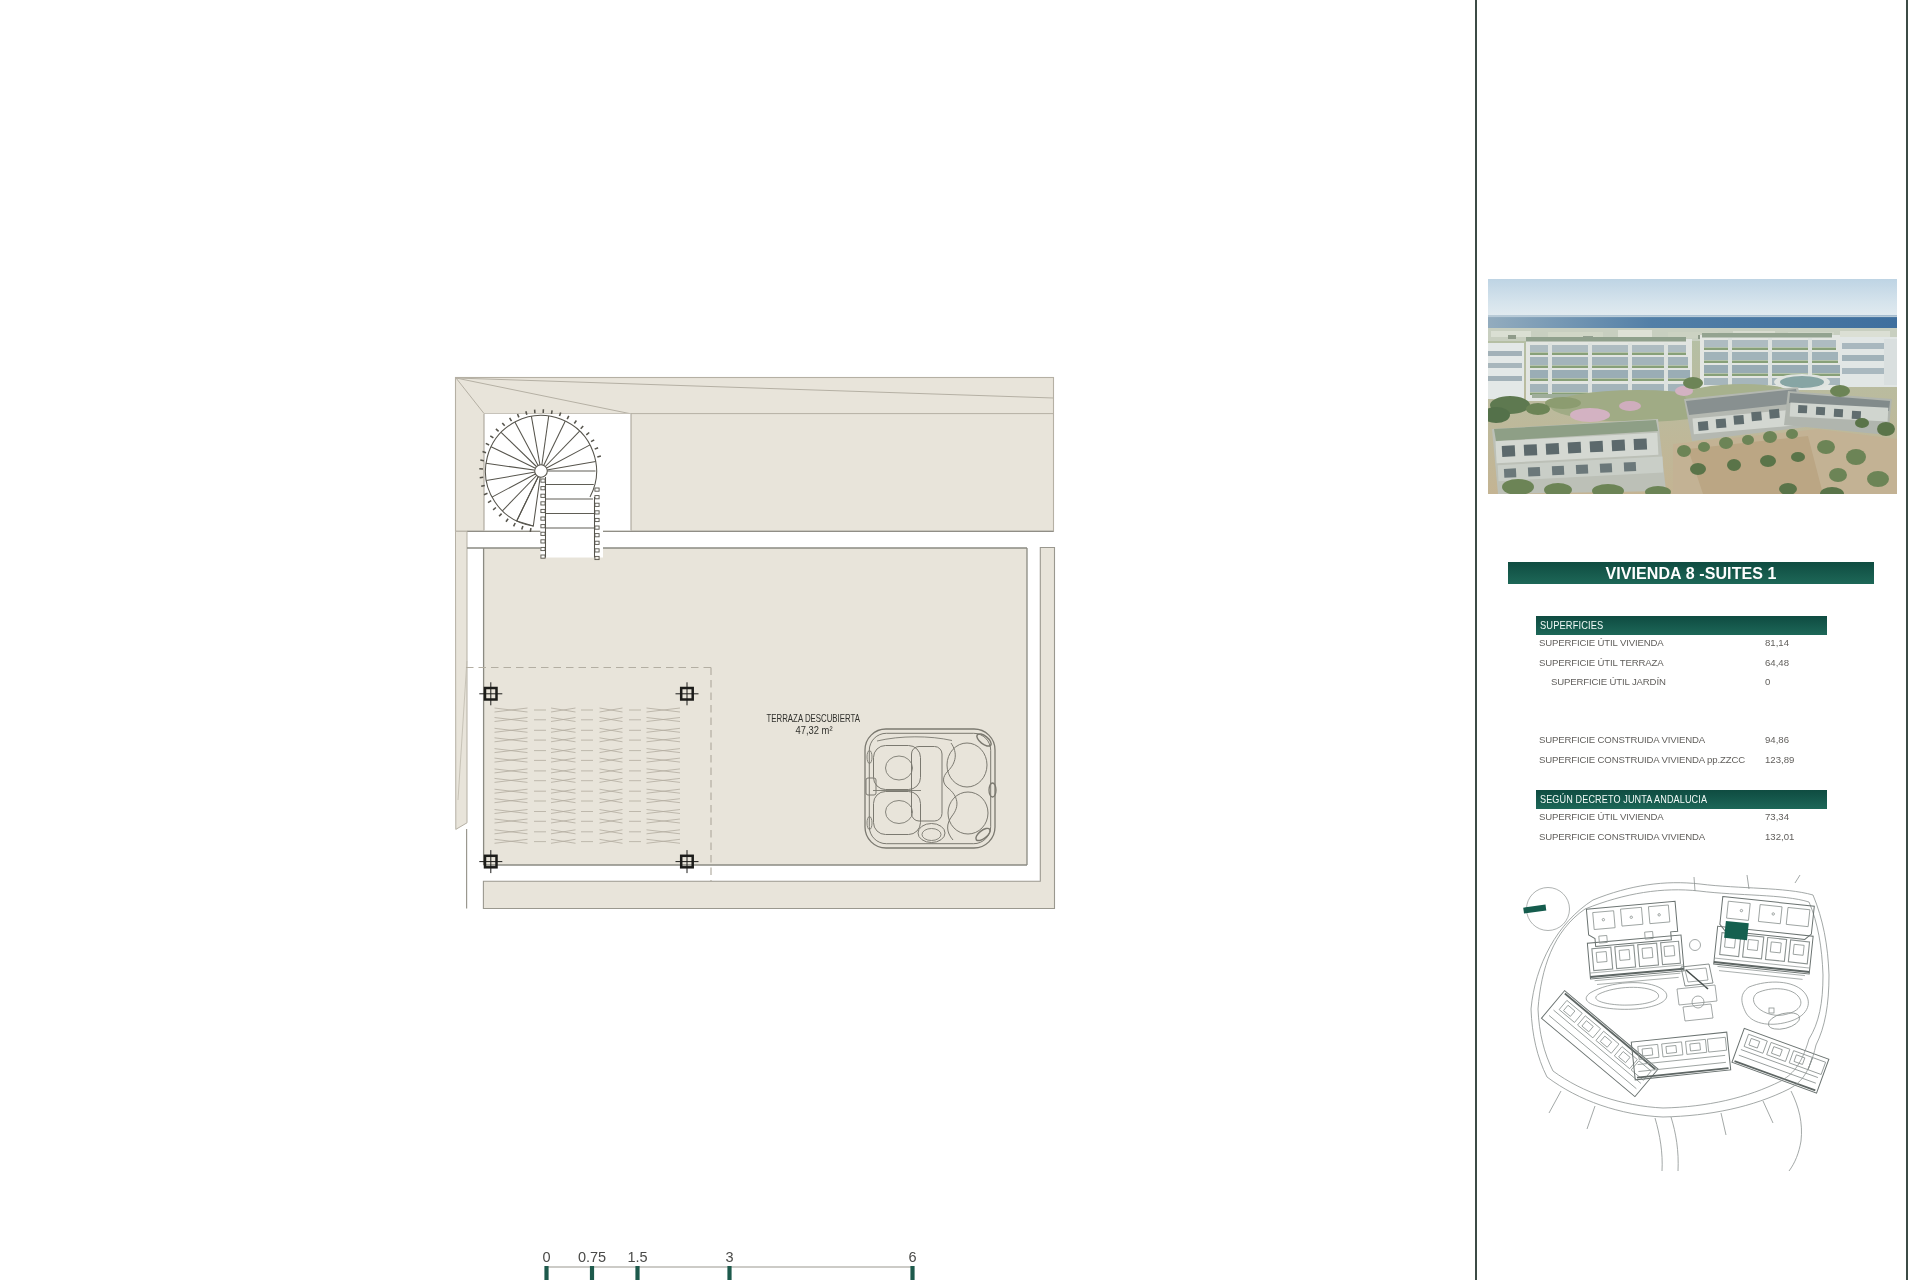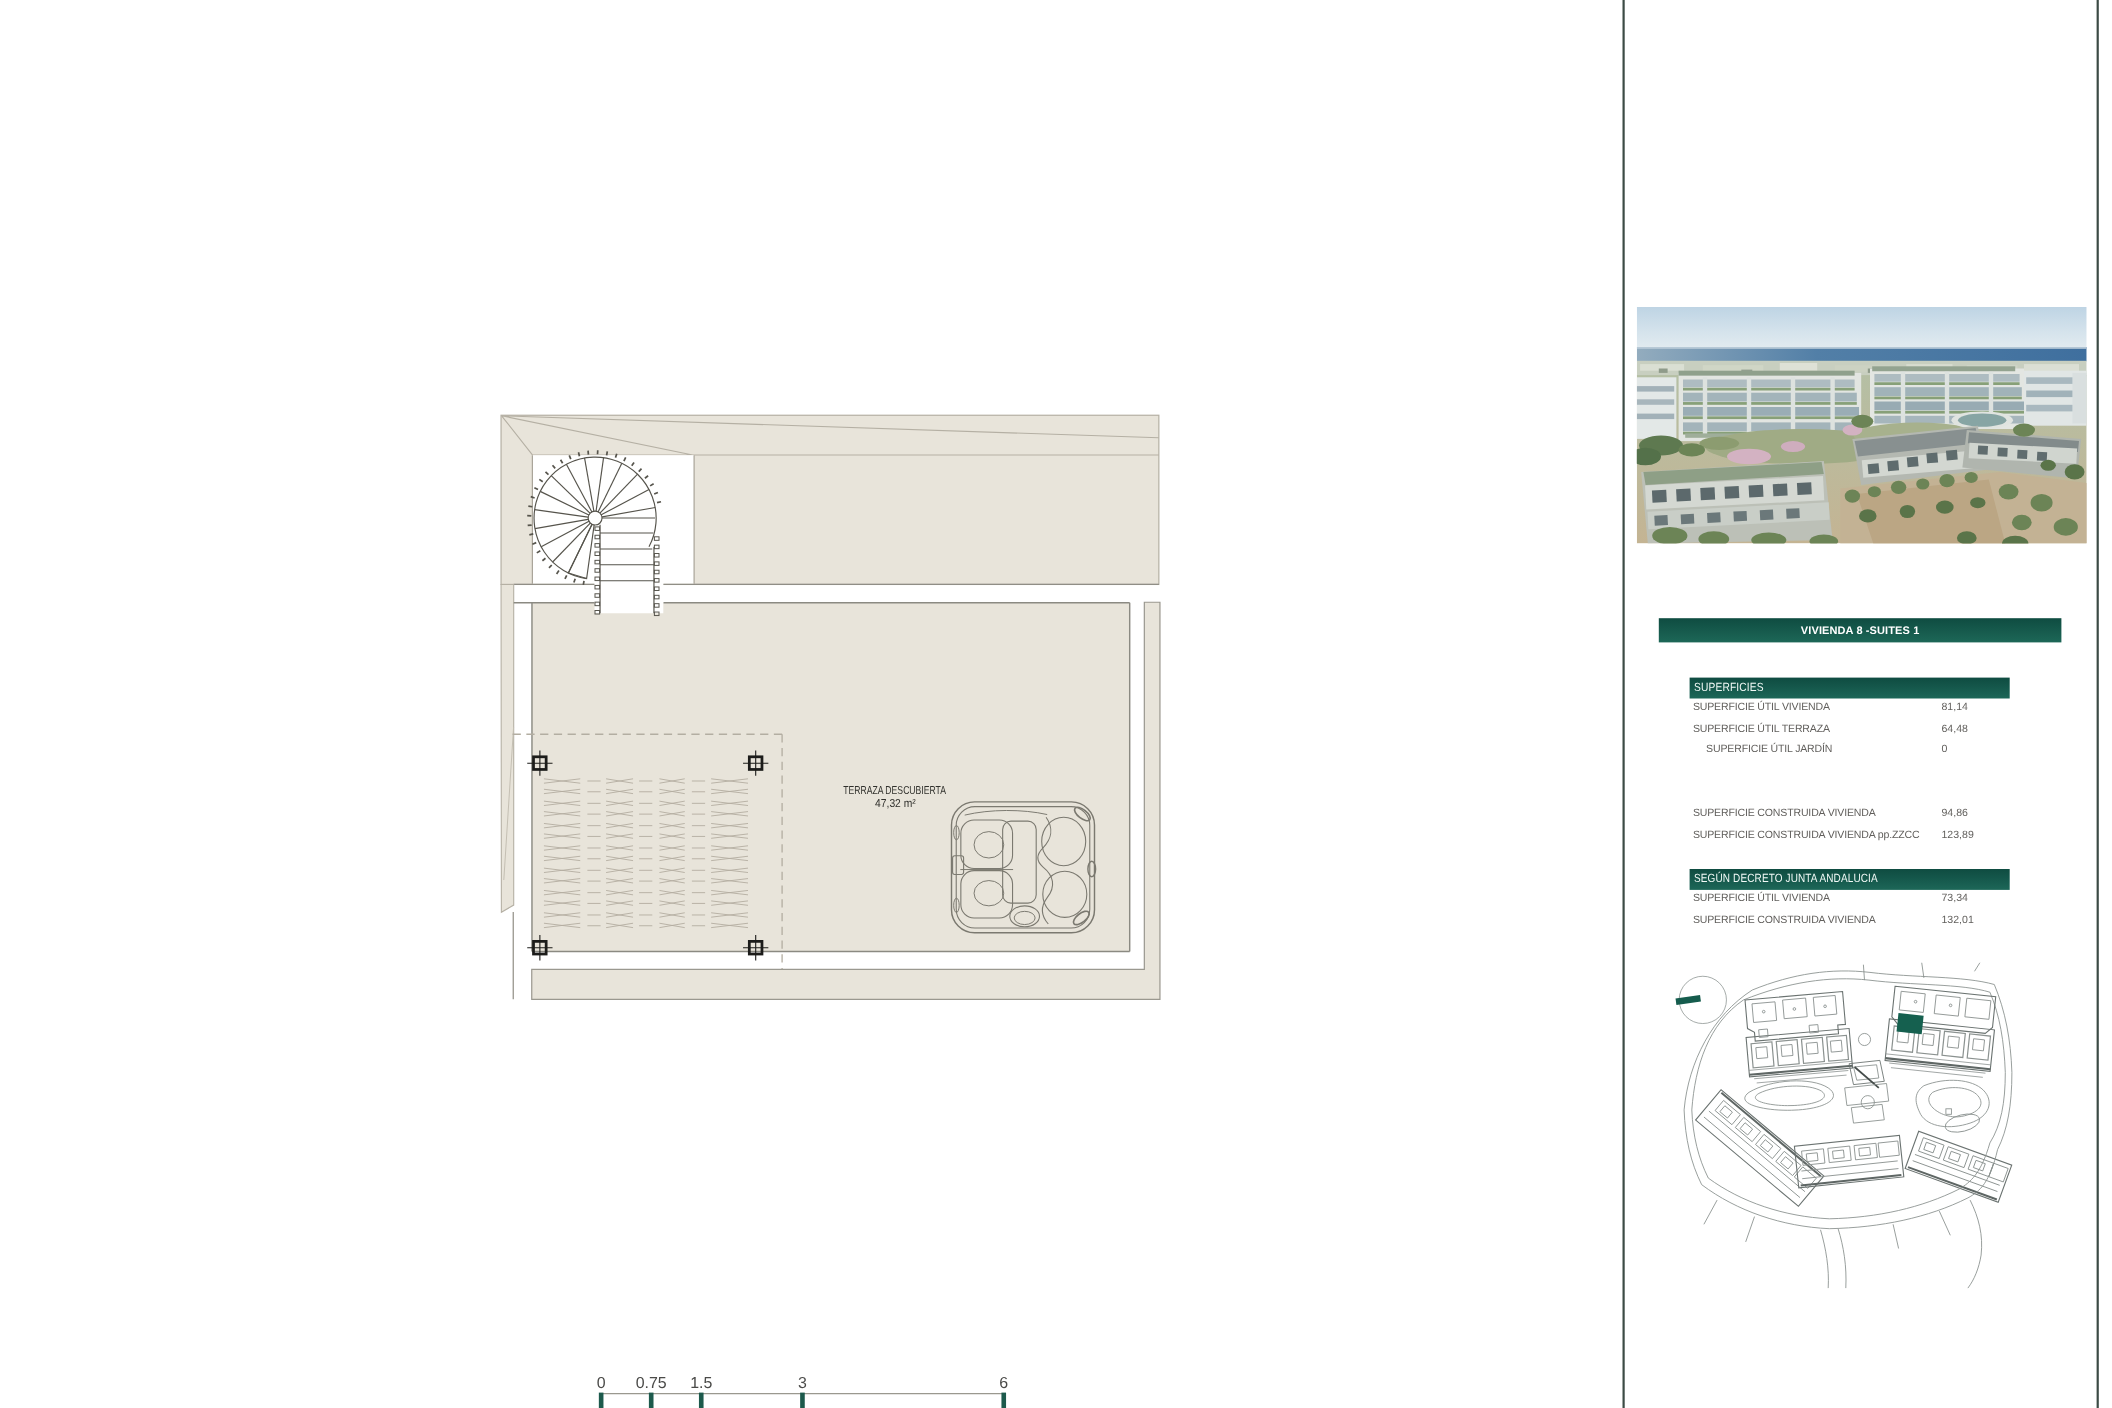--- a/index.html
+++ b/index.html
@@ -561,21 +561,21 @@
 <path d="M160 243 C 165 260, 168 278, 167 296 M176 242 C 181 258, 184 276, 183 296"></path>
 <path d="M66 216 L54 238 M100 231 L92 254 M226 238 L231 260 M268 226 L278 248"></path>
 <path d="M296 216 C 304 232, 308 248, 306 266 M306 266 C 304 278, 300 288, 294 296"></path>
 </g>
 </svg>
 
 <div class="abs" style="left:1475px;top:0;width:2px;height:1280px;background:#3c4b45"></div>
 
 <div class="abs" style="left:1905.6px;top:0;width:2px;height:1280px;background:#3c4b45"></div>
 
-<div class="abs" style="left:1508px;top:562px;width:366px;height:22px;background:linear-gradient(180deg,#0f4c41,#1d6757);color:#ffffff;font-weight:bold;font-size:10px;text-align:center;line-height:23px;letter-spacing:.1px">VIVIENDA 8 -SUITES 1</div>
+<div class="abs" style="left:1508px;top:562px;width:366px;height:22px;background:linear-gradient(180deg,#0f4c41,#1d6757);color:#ffffff;font-weight:bold;font-size:16px;text-align:center;line-height:23px;letter-spacing:.1px">VIVIENDA 8 -SUITES 1</div>
 
 <div class="hdr" style="left:1536px;top:615.5px;width:291px;height:19px;"><span style="display:inline-block;transform:scaleX(0.86);transform-origin:0 50%;">SUPERFICIES</span></div>
 
 <div class="row" style="left:1539px;top:637px">SUPERFICIE ÚTIL VIVIENDA</div>
     <div class="val" style="left:1765px;top:637px">81,14</div>
 <div class="row" style="left:1539px;top:656.5px">SUPERFICIE ÚTIL TERRAZA</div>
     <div class="val" style="left:1765px;top:656.5px">64,48</div>
 <div class="row" style="left:1551px;top:676px">SUPERFICIE ÚTIL JARDÍN</div>
     <div class="val" style="left:1765px;top:676px">0</div>
 <div class="row" style="left:1539px;top:734px">SUPERFICIE CONSTRUIDA VIVIENDA</div>

